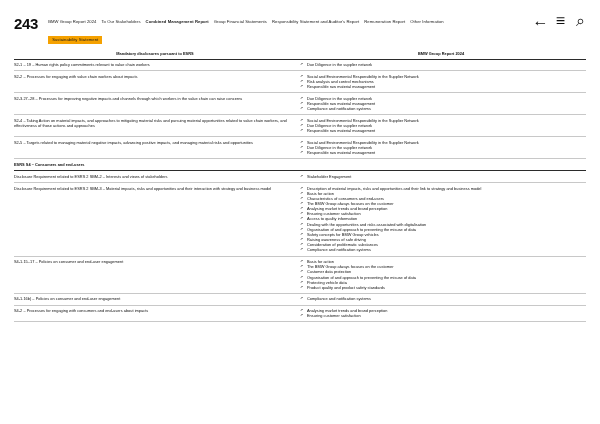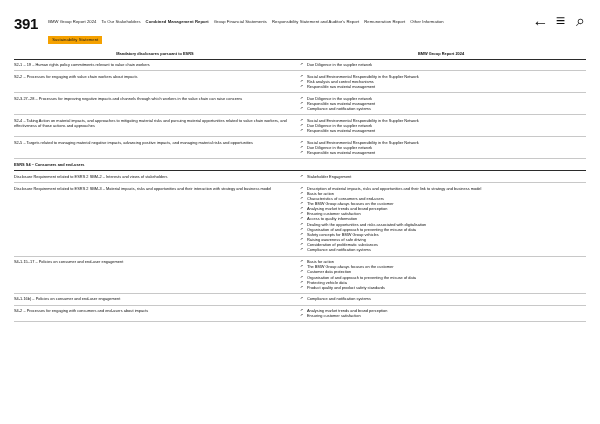--- a/index.html
+++ b/index.html
@@ -128,21 +128,21 @@
     left: 0;
     top: 0;
     font-size: 3.6px;
     line-height: 1.38;
   }
 </style>
 </head>
 <body>
 
 <div class="topbar">
-  <div class="page-number">391</div>
+  <div class="page-number">243</div>
 
   <div class="nav">
     <div class="nav-item">BMW Group Report 2024</div>
     <div class="nav-item">To Our Stakeholders</div>
     <div class="nav-item active">Combined Management Report</div>
     <div class="nav-item">Group Financial Statements</div>
     <div class="nav-item">Responsibility Statement and Auditor's Report</div>
     <div class="nav-item">Remuneration Report</div>
     <div class="nav-item">Other Information</div>
     <div class="nav-row2">

